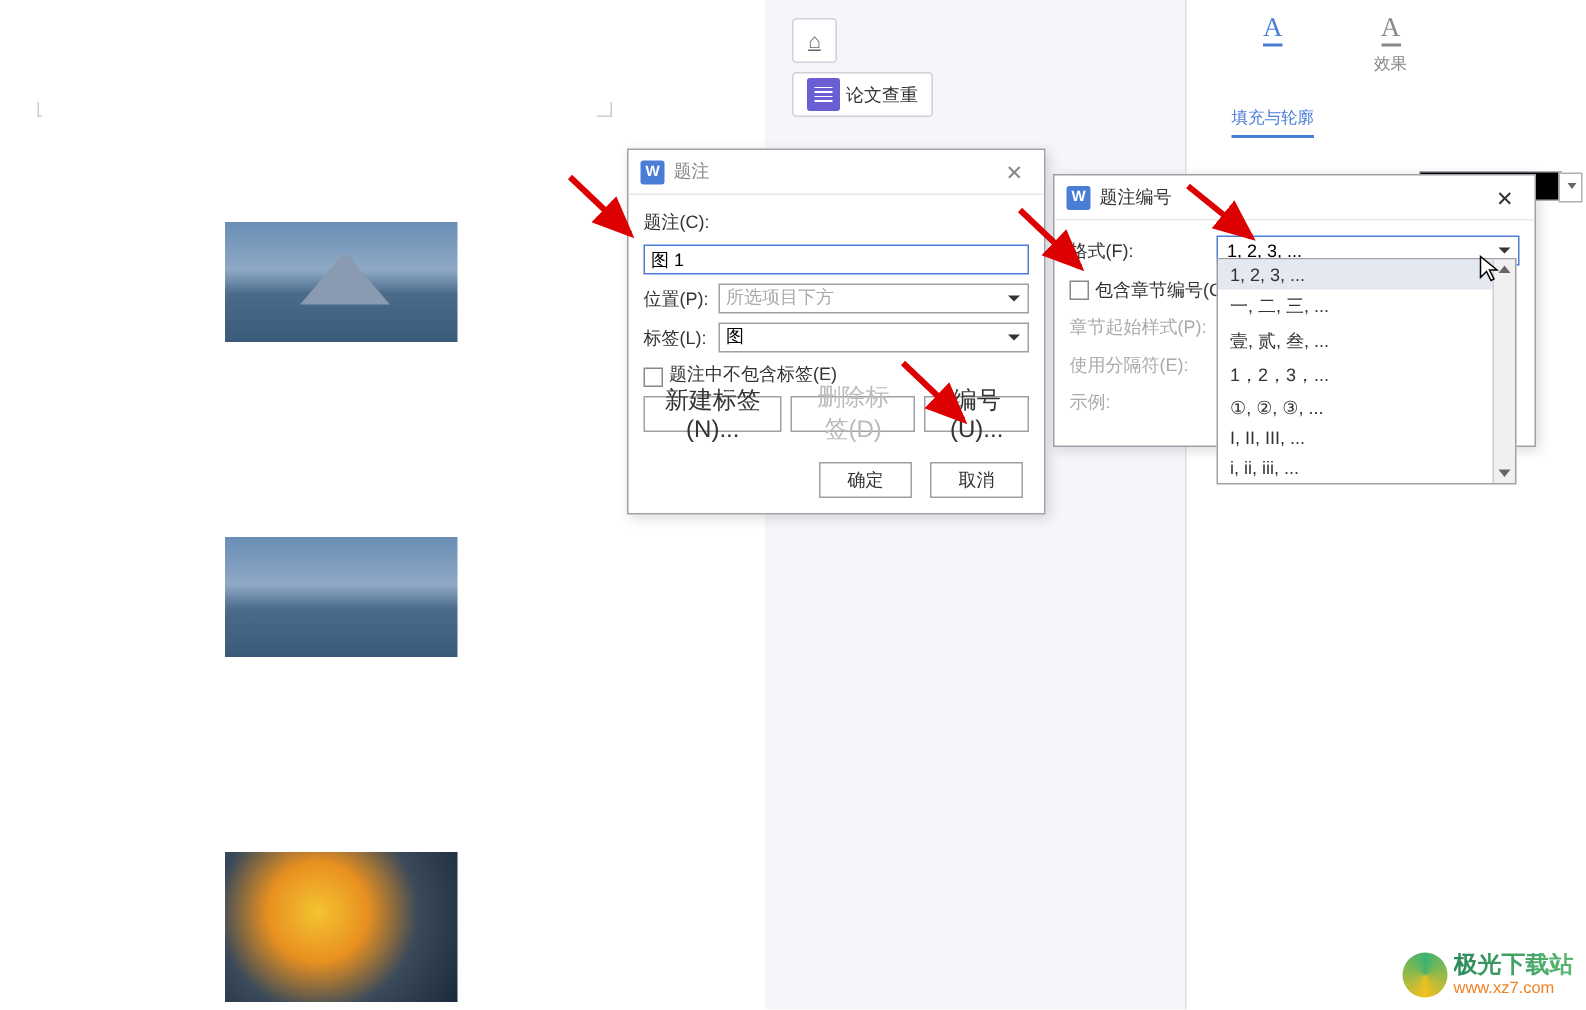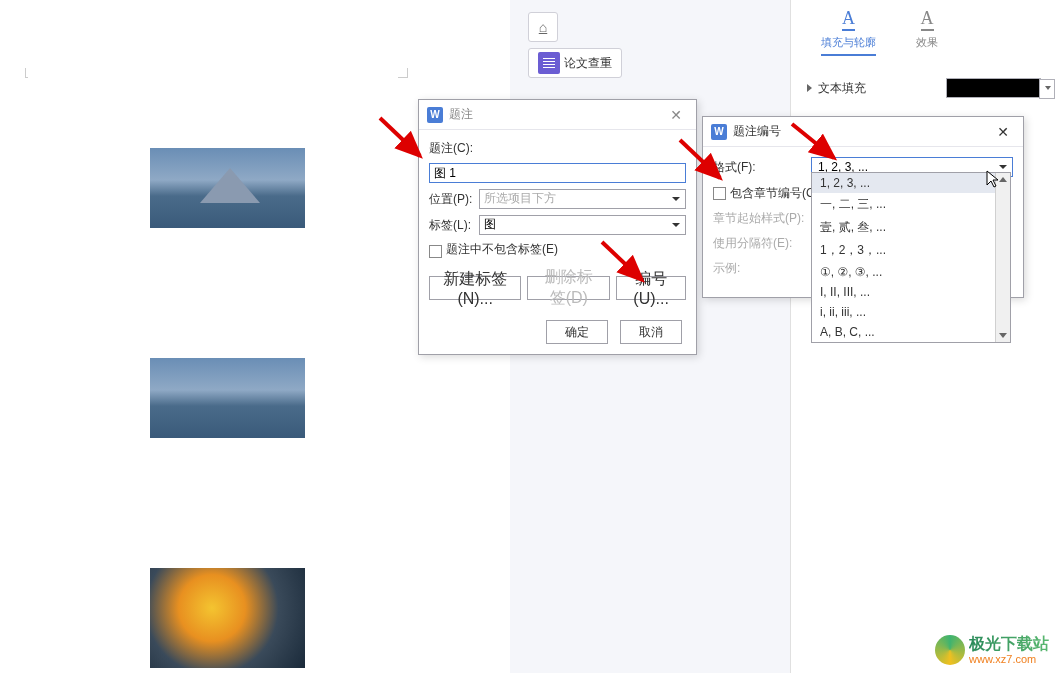--- a/index.html
+++ b/index.html
@@ -139,21 +139,21 @@
       border-bottom: 2px solid #4a7dd6;
     }
     .tab-A {
       font-size: 18px;
       font-family: Georgia, serif;
       border-bottom: 2px solid;
     }
     .right-tab.active .tab-A { color: #4a7dd6; border-color: #4a7dd6; }
     .right-tab:not(.active) .tab-A { color: #888; border-color: #888; }
     .tab-label { font-size: 11px; }
-    .right-tab.active .tab-label { color: #4a7dd6; }
+    .right-tab.active .tab-label { color: #4a7dd6; margin-top: 36px; }
     .right-tab:not(.active) .tab-label { color: #888; }
     
     .fill-row {
       display: flex;
       align-items: center;
       justify-content: space-between;
       padding: 12px 16px;
       margin-top: 10px;
     }
     .fill-label {
@@ -288,21 +288,21 @@
       border-top: 4px solid #333;
     }
     .form-select.disabled {
       color: #aaa;
       background: #fff;
     }
     .checkbox-row {
       display: flex;
       align-items: flex-end;
       gap: 4px;
-      margin: 6px 0 18px;
+      margin: 6px 0 6px;
     }
     .checkbox {
       width: 13px;
       height: 13px;
       border: 1px solid #888;
       background: #fff;
     }
     .checkbox-label {
       color: #333;
       font-size: 12px;
@@ -606,21 +606,20 @@
 <div class="dropdown">
   <div class="dropdown-inner">
     <div class="dropdown-list">
       <div class="dropdown-item selected">1, 2, 3, ...</div>
       <div class="dropdown-item">一, 二, 三, ...</div>
       <div class="dropdown-item">壹, 贰, 叁, ...</div>
       <div class="dropdown-item">1，2，3，...</div>
       <div class="dropdown-item">①, ②, ③, ...</div>
       <div class="dropdown-item">I, II, III, ...</div>
       <div class="dropdown-item">i, ii, iii, ...</div>
-      <div class="dropdown-item">A, B, C, ...</div>
     </div>
     <div class="dropdown-scroll">
       <span class="scroll-arrow-up"></span>
       <span class="scroll-arrow-down"></span>
     </div>
   </div>
 </div>
 
 <svg class="red-arrow" style="left:378px;top:116px" width="50" height="50">
   <defs>

